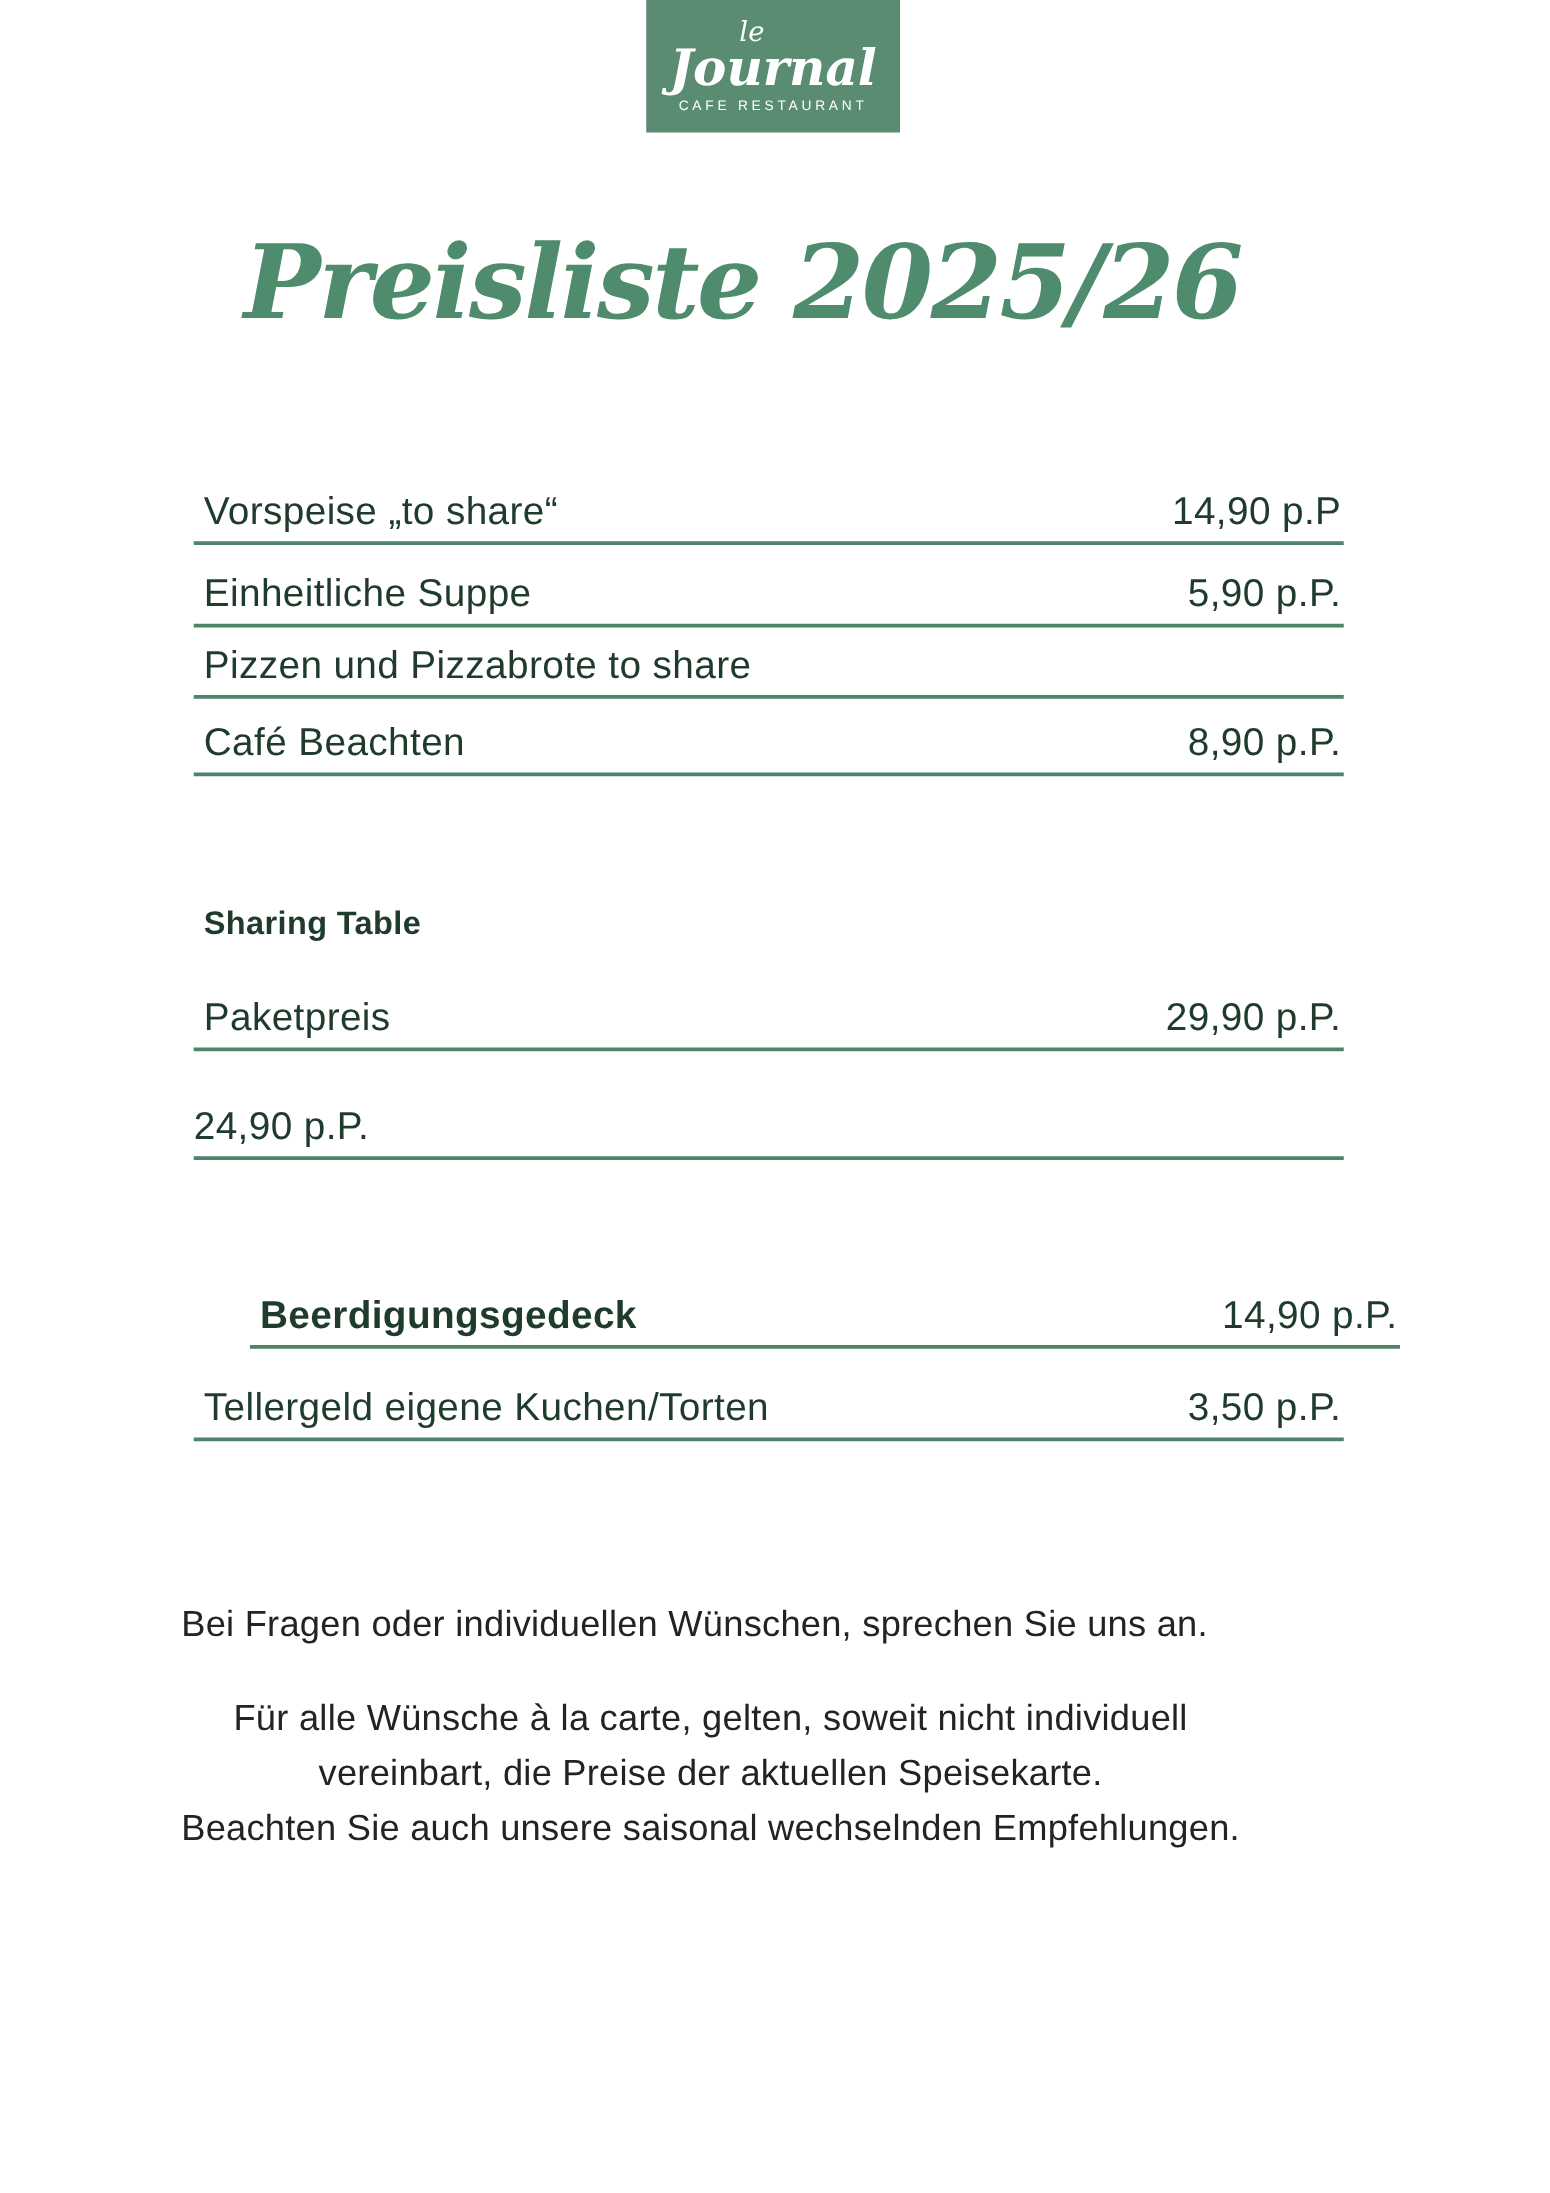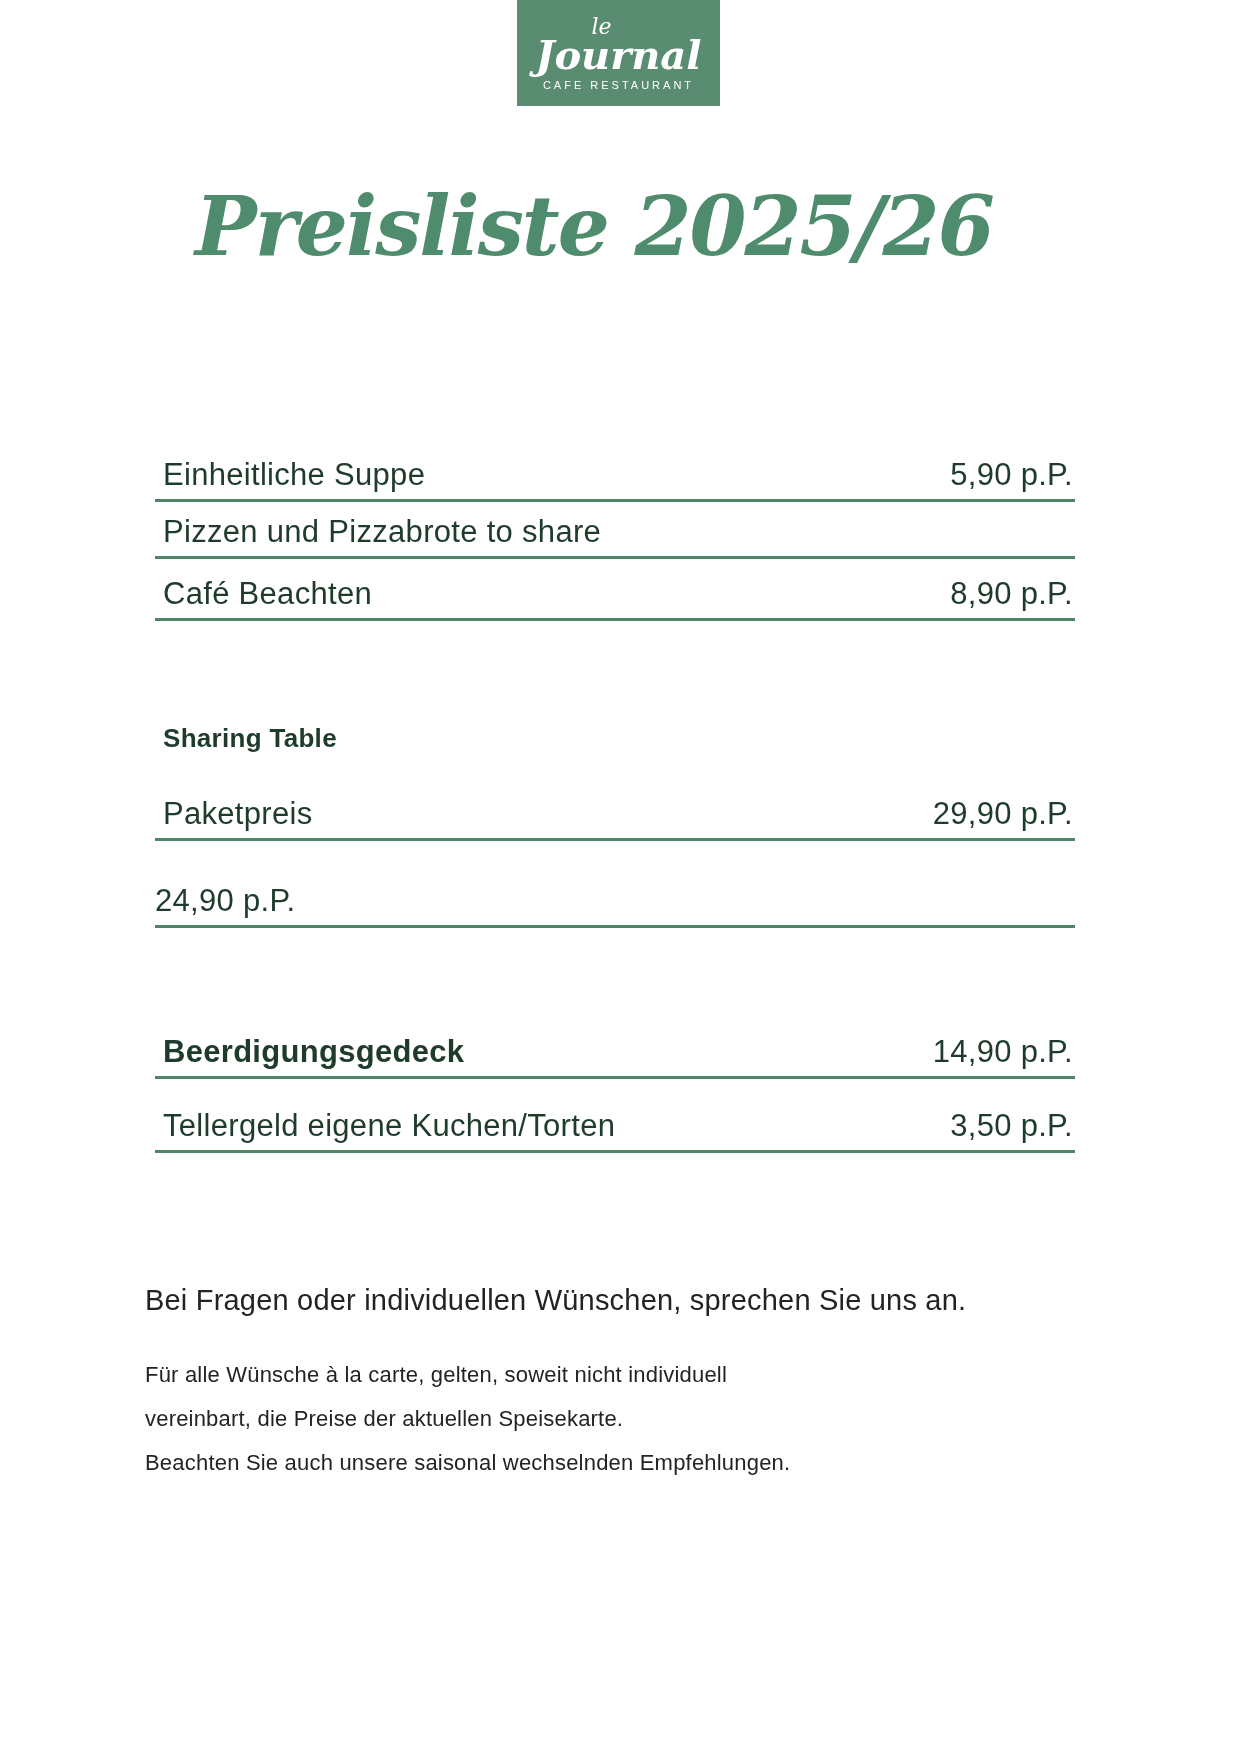--- a/index.html
+++ b/index.html
@@ -78,21 +78,21 @@
   .row .label { padding-left: 8px; }
   .row .price { padding-right: 2px; white-space: nowrap; }
   .bold { font-weight: bold; }
 
   .r1 { top: 391px; }
   .r2 { top: 457px; }
   .r3 { top: 514px; }
   .r4 { top: 576px; }
   .r5 { top: 796px; }
   .r6 { top: 883px; }
-  .r7 { top: 1034px; }
+  .r7 { top: 1034px; margin-left: 45px; }
   .r8 { top: 1108px; }
 
   .section-header {
     position: absolute;
     left: 163px; top: 723px;
     font-size: 26px;
     font-weight: bold;
     letter-spacing: 0.3px;
     color: var(--text-dark-green, #1f3b2c);
   }
@@ -103,39 +103,44 @@
     left: 145px;
     font-size: 29px;
     letter-spacing: 0.2px;
     color: var(--footer-text, #232323);
     white-space: nowrap;
   }
   .f1 { top: 1284px; text-align: center; }
   .footer-para {
     position: absolute;
     left: 145px; top: 1353px;
-    font-size: 22px;
+    font-size: 29px;
     letter-spacing: 0.2px;
     line-height: 44px;
     color: var(--footer-text, #232323);
+    text-align: center;
   }
 </style>
 </head>
 <body>
 
 <div class="page">
 
   <div class="logo">
     <div class="logo-pre">le</div>
     <div class="logo-name">Journal</div>
     <div class="logo-sub">CAFE RESTAURANT</div>
   </div>
 
   <h1 class="title">Preisliste 2025/26</h1>
 
+  <div class="row r1">
+    <span class="label">Vorspeise „to share“</span>
+    <span class="price">14,90 p.P</span>
+  </div>
   <div class="row r2">
     <span class="label">Einheitliche Suppe</span>
     <span class="price">5,90 p.P.</span>
   </div>
   <div class="row r3">
     <span class="label">Pizzen und Pizzabrote to share</span>
   </div>
   <div class="row r4">
     <span class="label">Café Beachten</span>
     <span class="price">8,90 p.P.</span>

